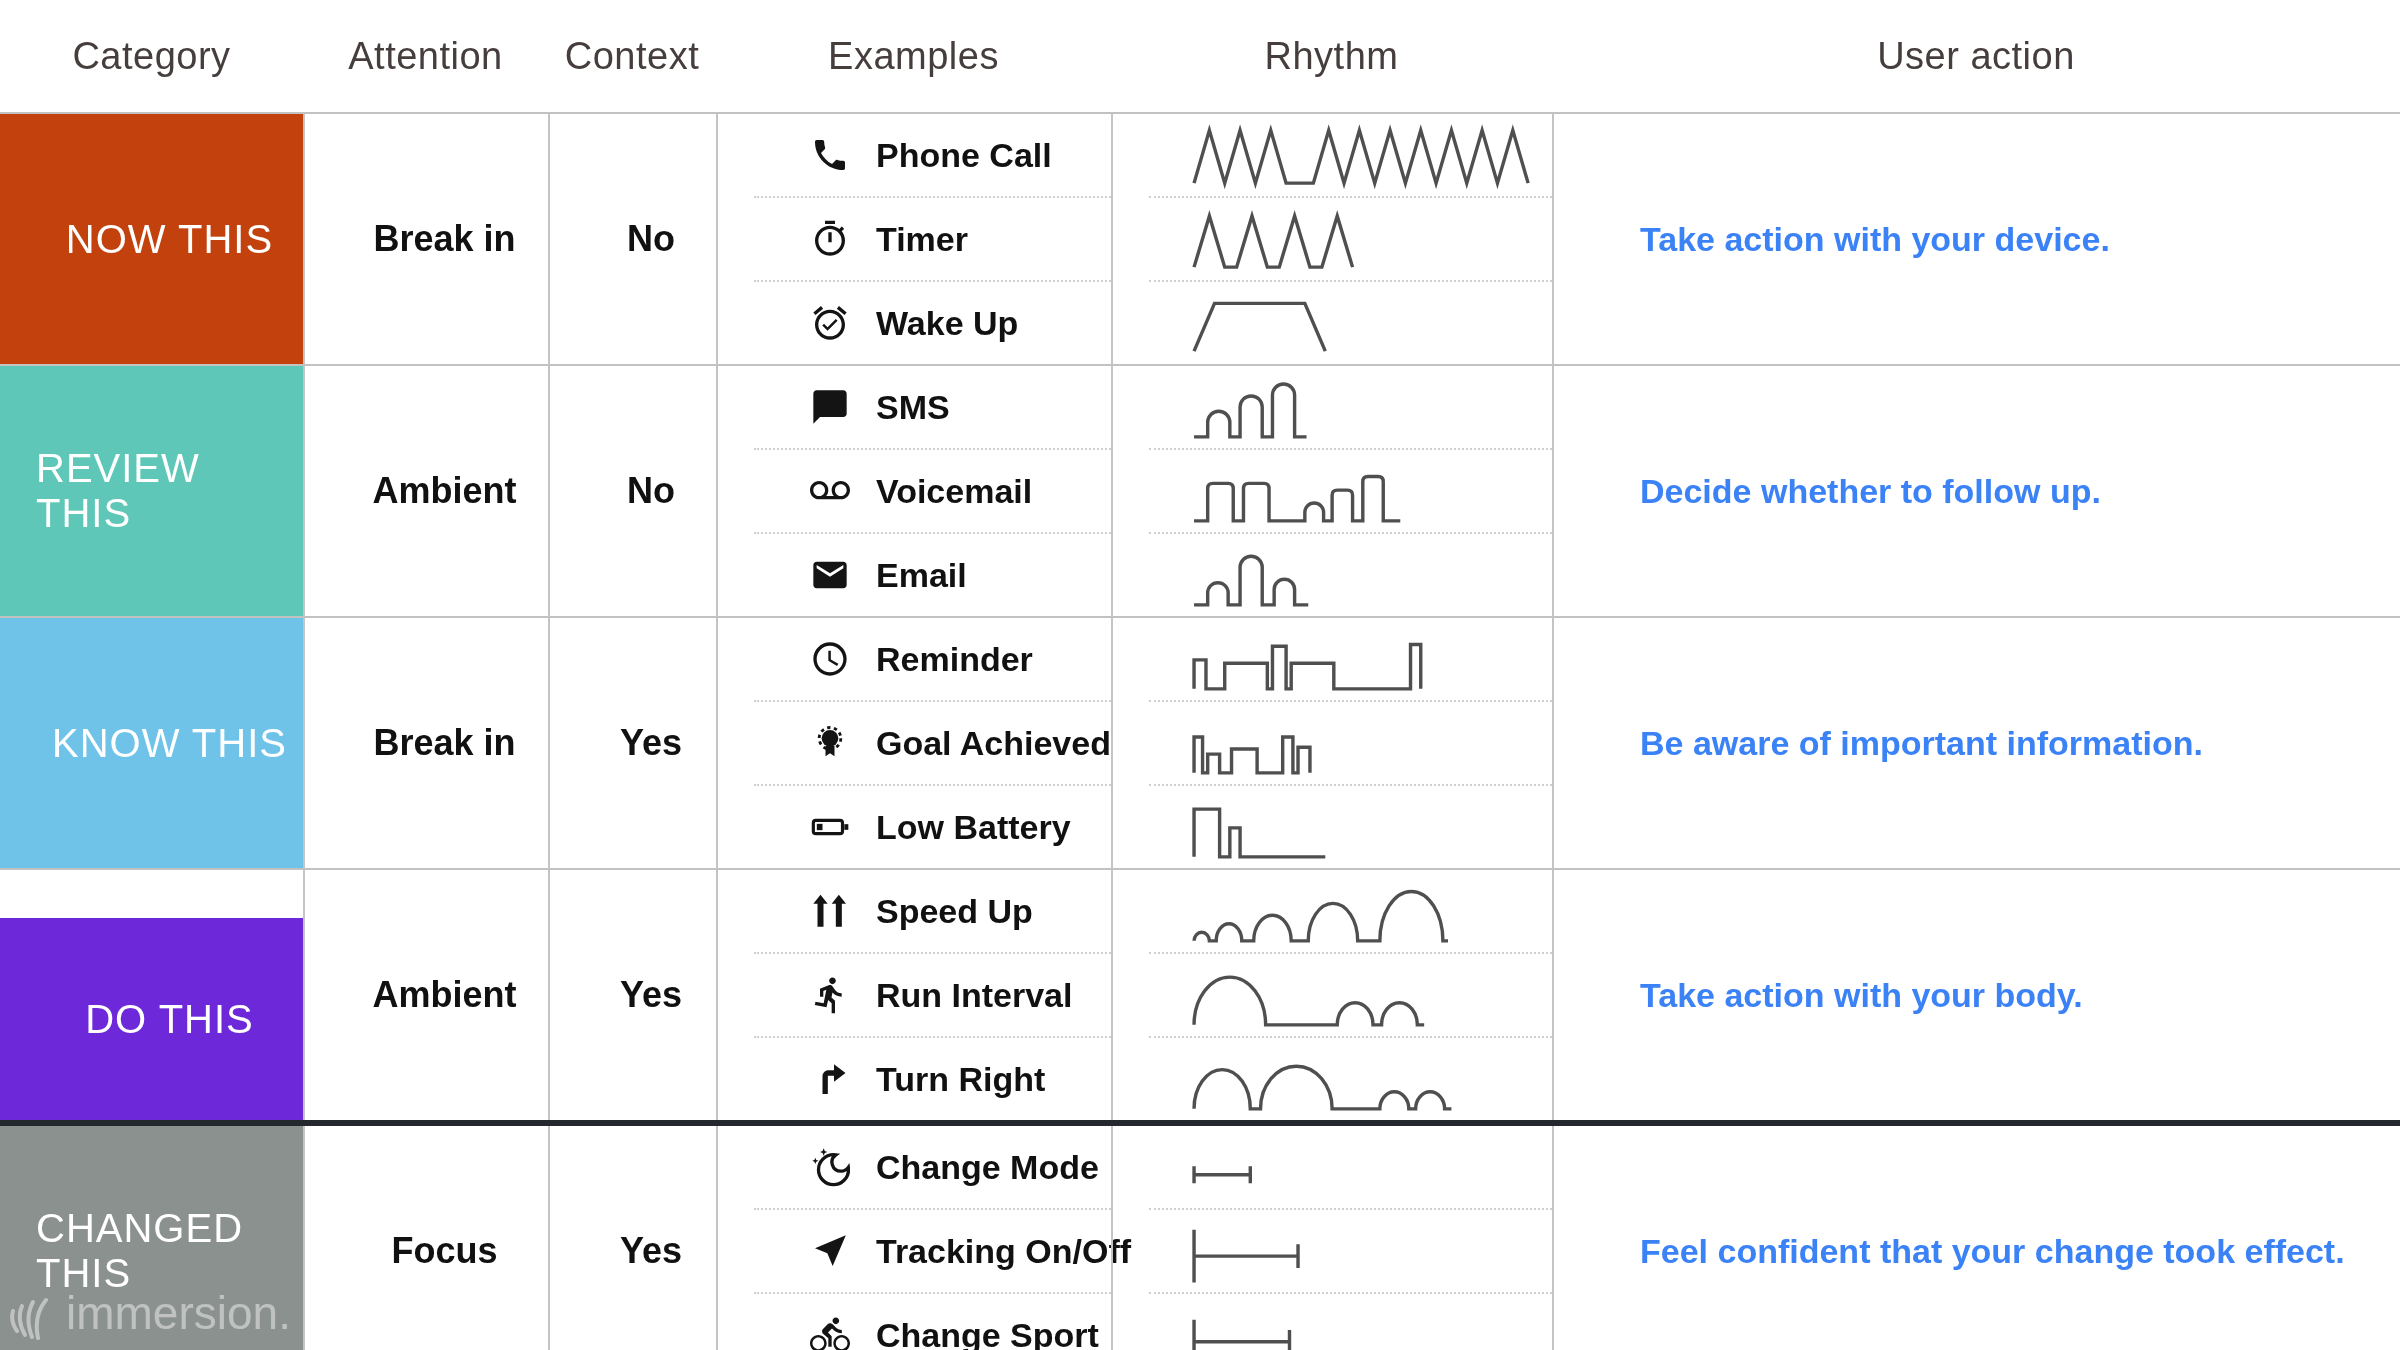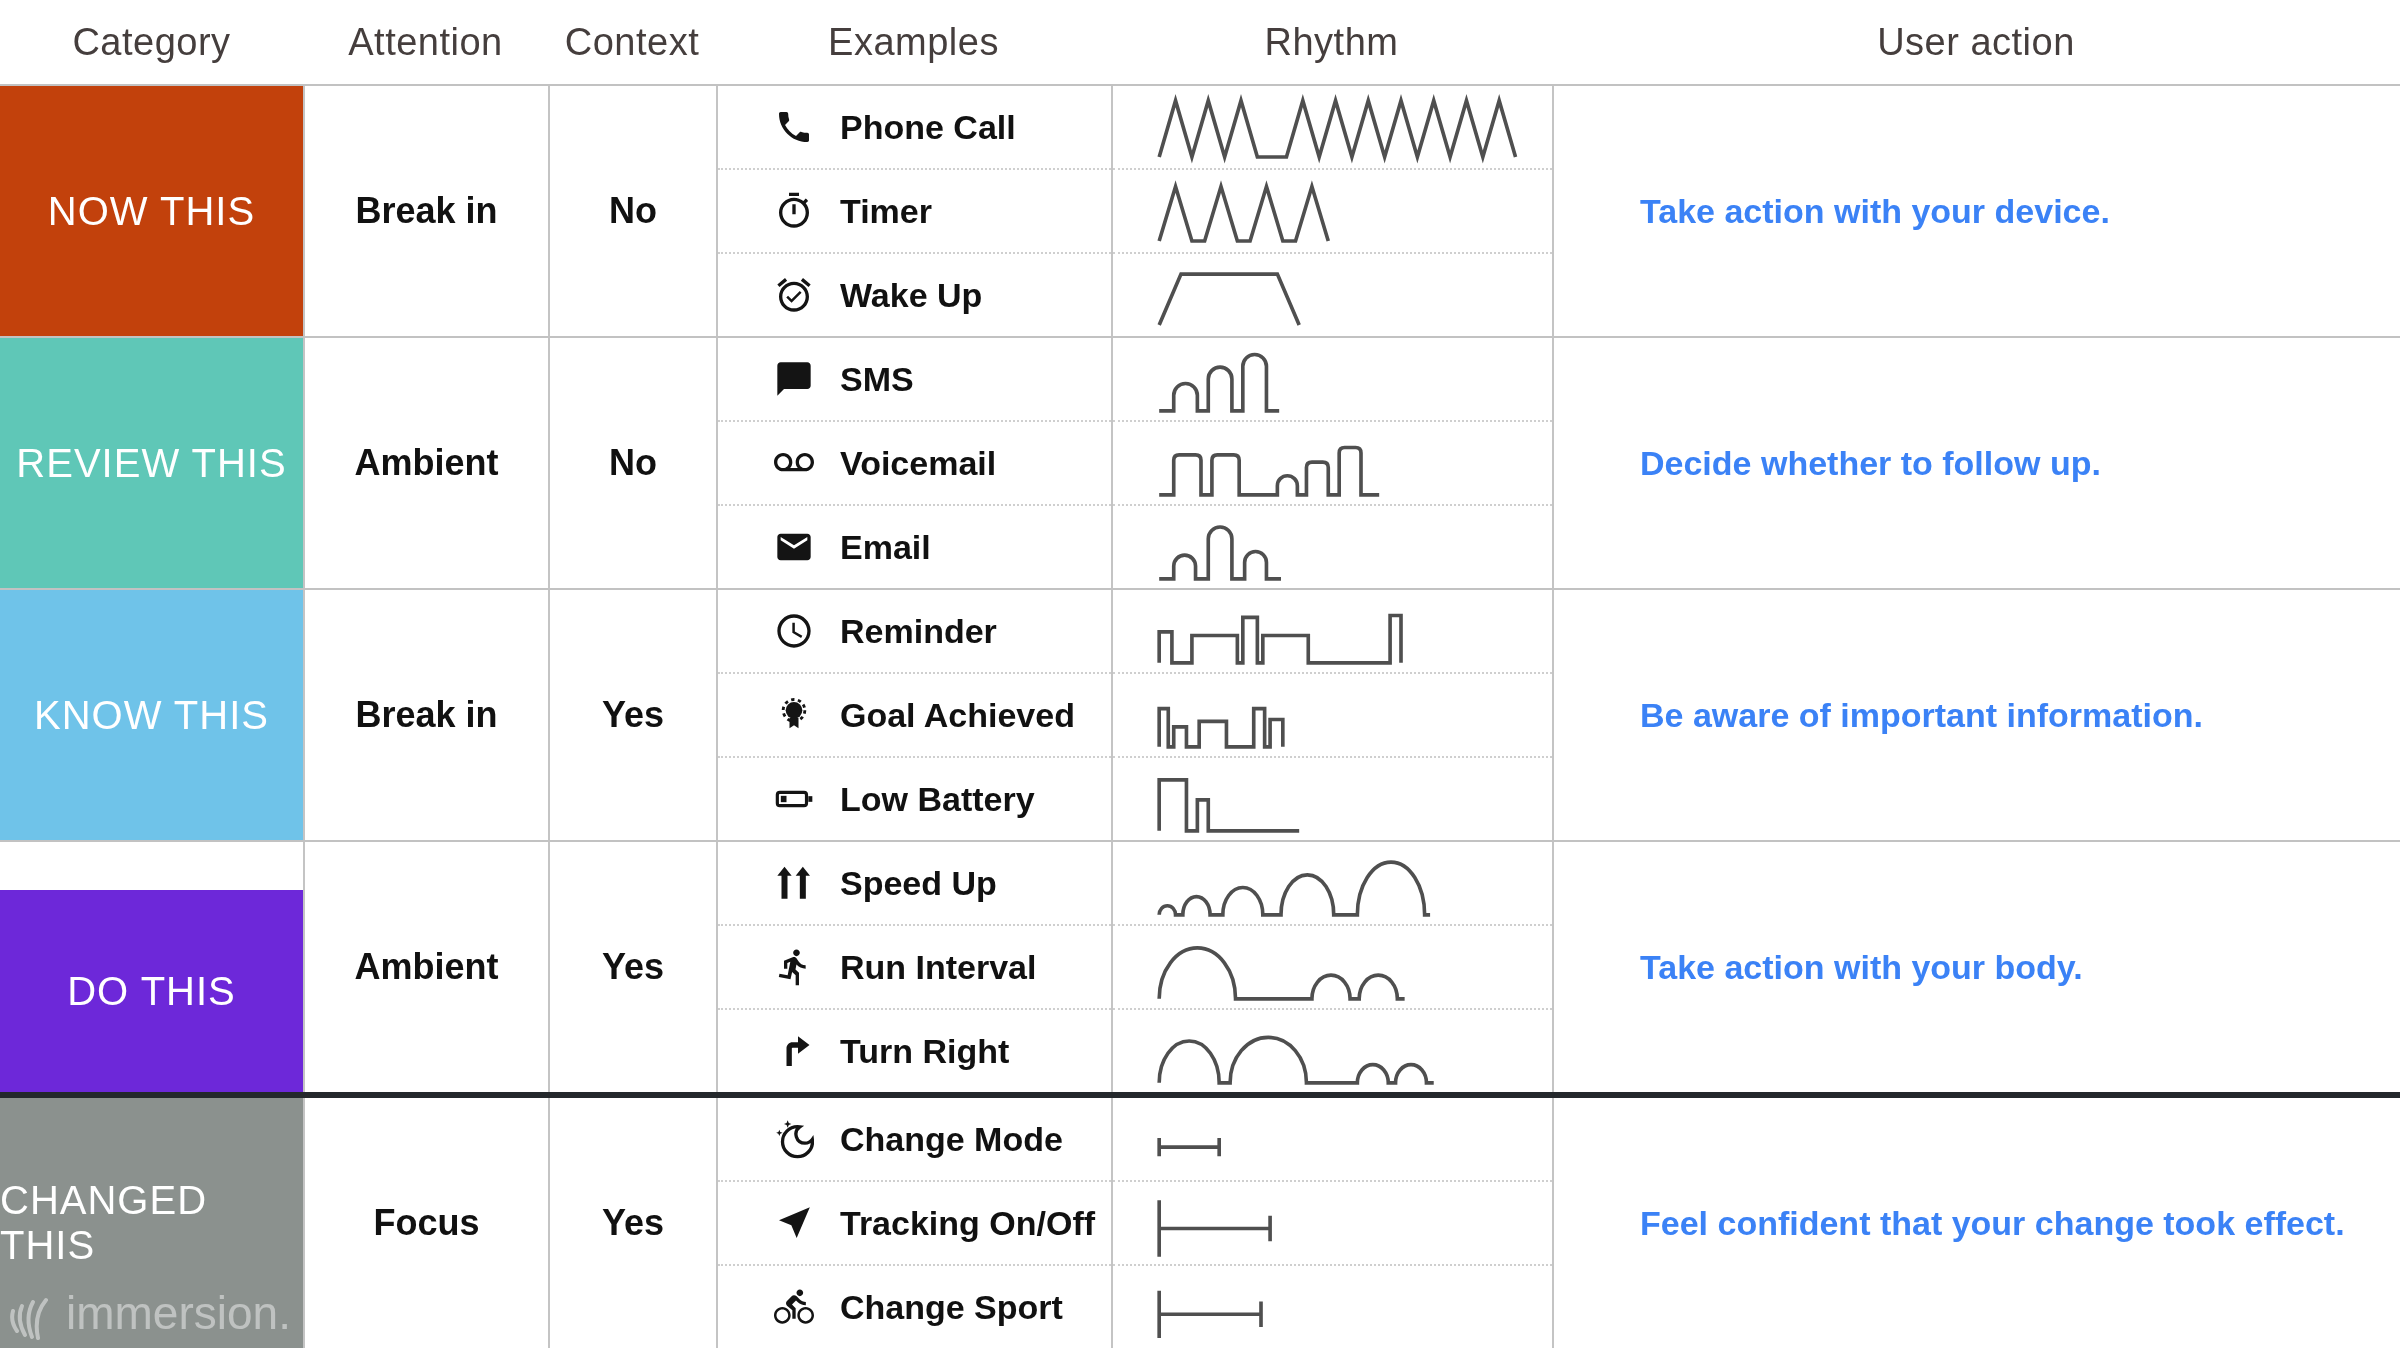--- a/index.html
+++ b/index.html
@@ -1,28 +1,28 @@
 <!DOCTYPE html>
 <html><head>
 <meta charset="utf-8">
 <style>
   * { box-sizing: border-box; margin: 0; padding: 0; }
   html,body { width:2400px; height:1350px; background:#ffffff; overflow:hidden;
     font-family:"Liberation Sans","DejaVu Sans",sans-serif; }
   #app { position:relative; width:2400px; height:1350px; }
   
   #header { display:grid; grid-template-columns:303px 245px 168px 395px 441px 848px;
-    height:84px; align-items:center; }
+    height:112px; align-items:center; }
   .hcell { text-align:center; font-size:38px; color:#453e3d; letter-spacing:.5px; }
   
   #tbody { display:flex; flex-direction:column; height:1242px; }
   .row { flex:1; display:grid; grid-template-columns:303px 245px 168px 395px 441px 848px;
     border-top:2px solid #c2c2c2; }
   .row.heavy-top { border-top:6px solid #24282c; }
-  .cell { border-left:2px solid #c4c4c4; min-width:0; }
+  .cell { border-left:2px solid #c4c4c4; min-width:0;padding-left:36px; }
   .cell:first-child { border-left:none; }
   .category-cell { display:flex; align-items:center; justify-content:center;
     color:#ffffff; font-size:40px; letter-spacing:1px; font-weight:400; }
   .plain-cell { display:flex; align-items:center; justify-content:center;
     font-size:36px; font-weight:bold; color:#111111; }
   .stack-cell { display:flex; flex-direction:column; }
   .subcell { flex:1; display:flex; align-items:center; padding-left:56px; gap:26px; }
   .subcell + .subcell { border-top:2px dotted #cfcfcf; }
   .rhythm-sub { padding-left:28px; }
   .example-label { font-size:34px; font-weight:bold; color:#111111; white-space:nowrap; }

